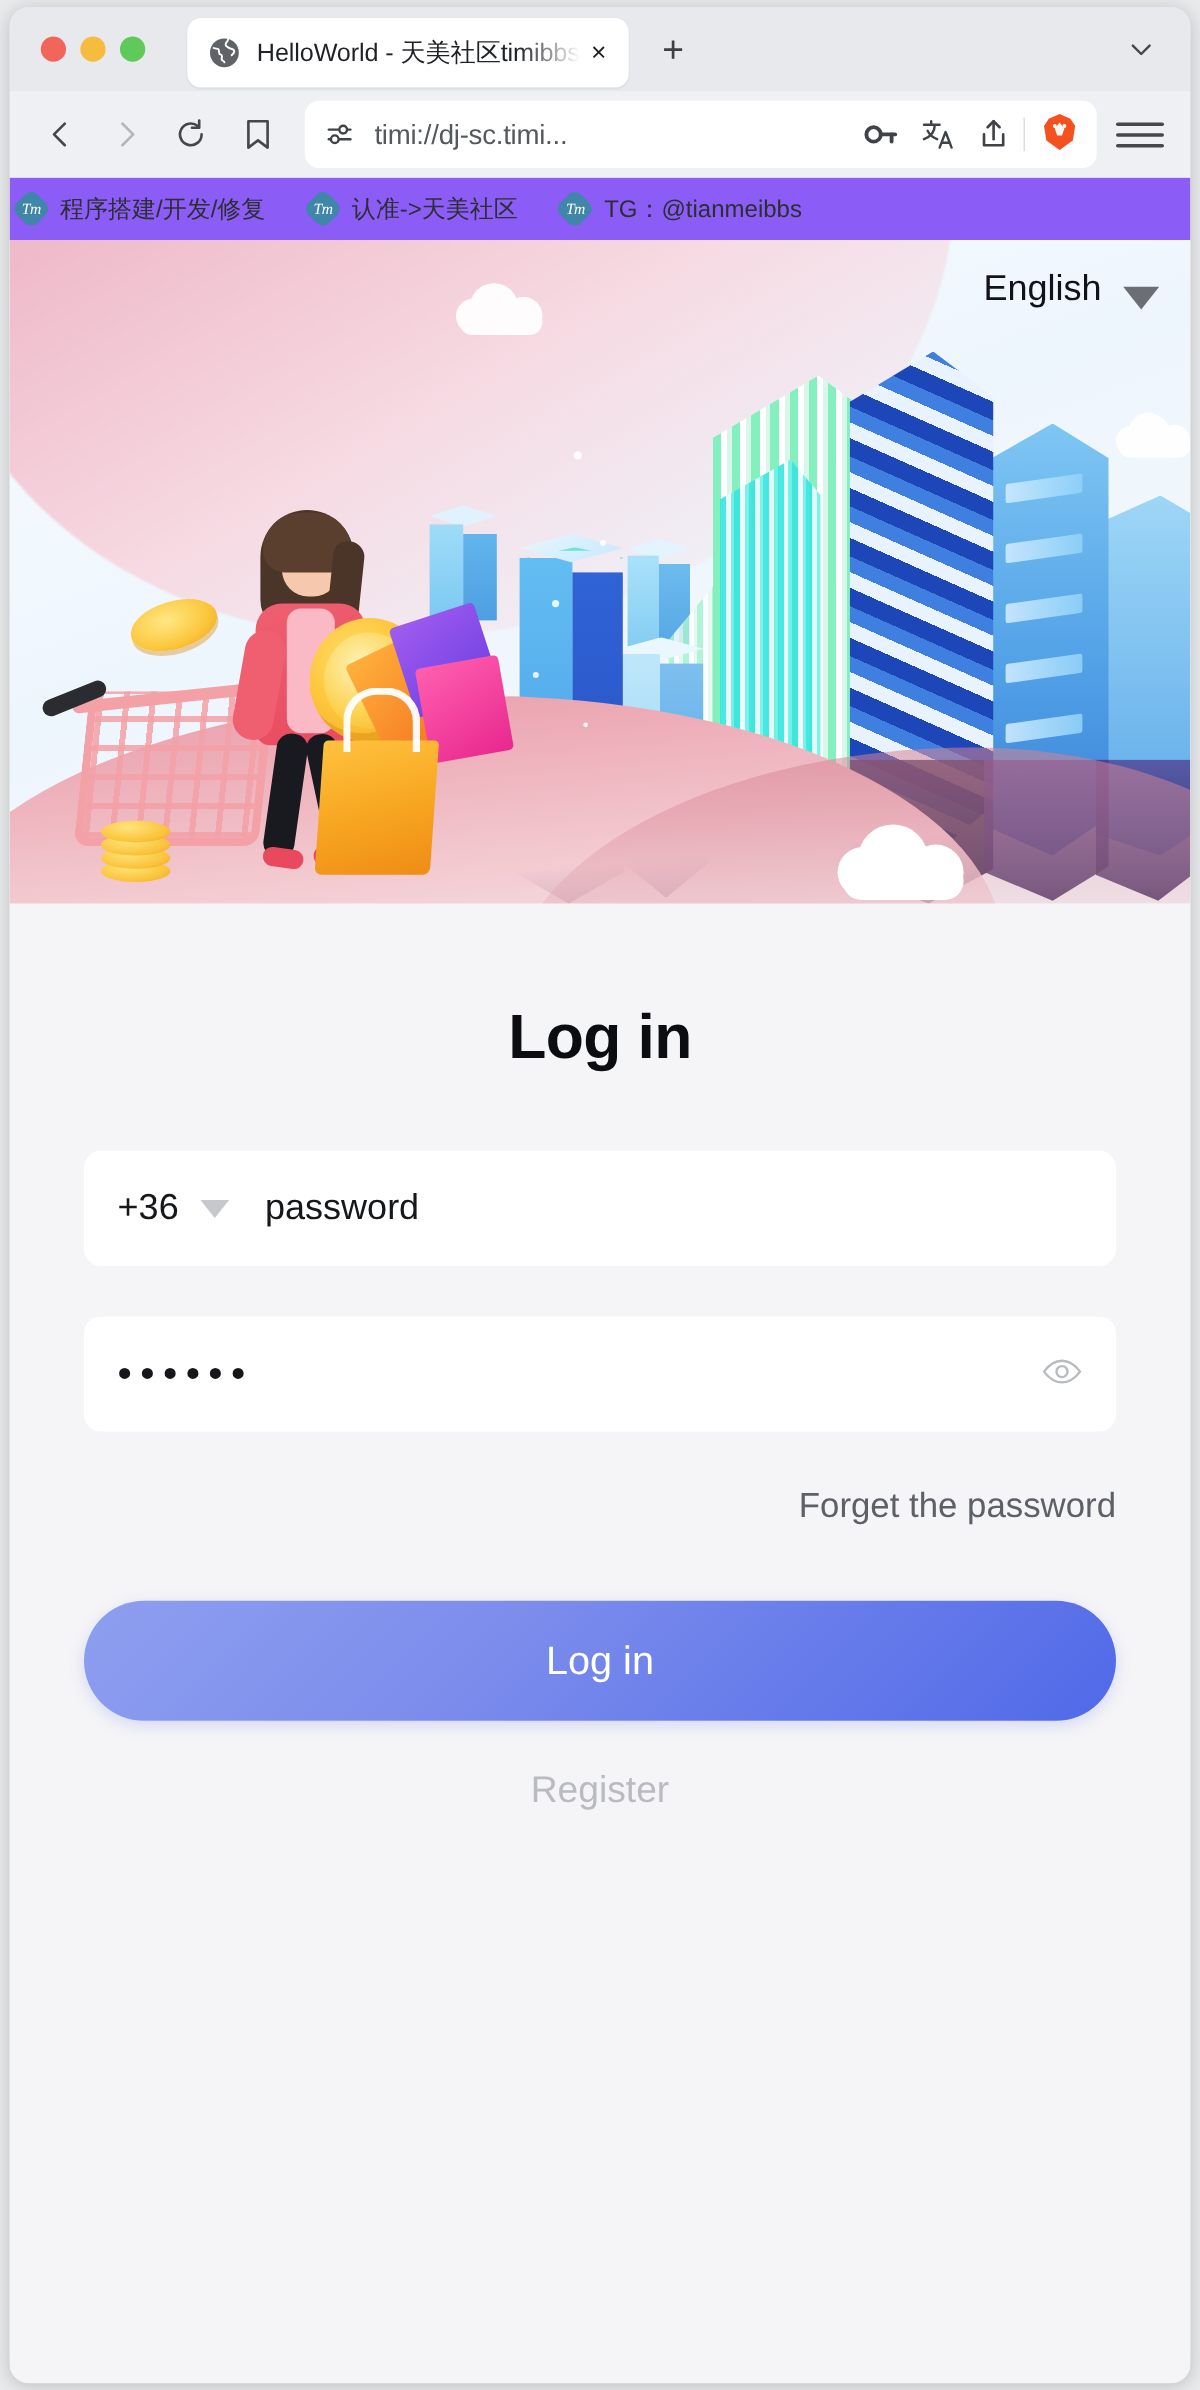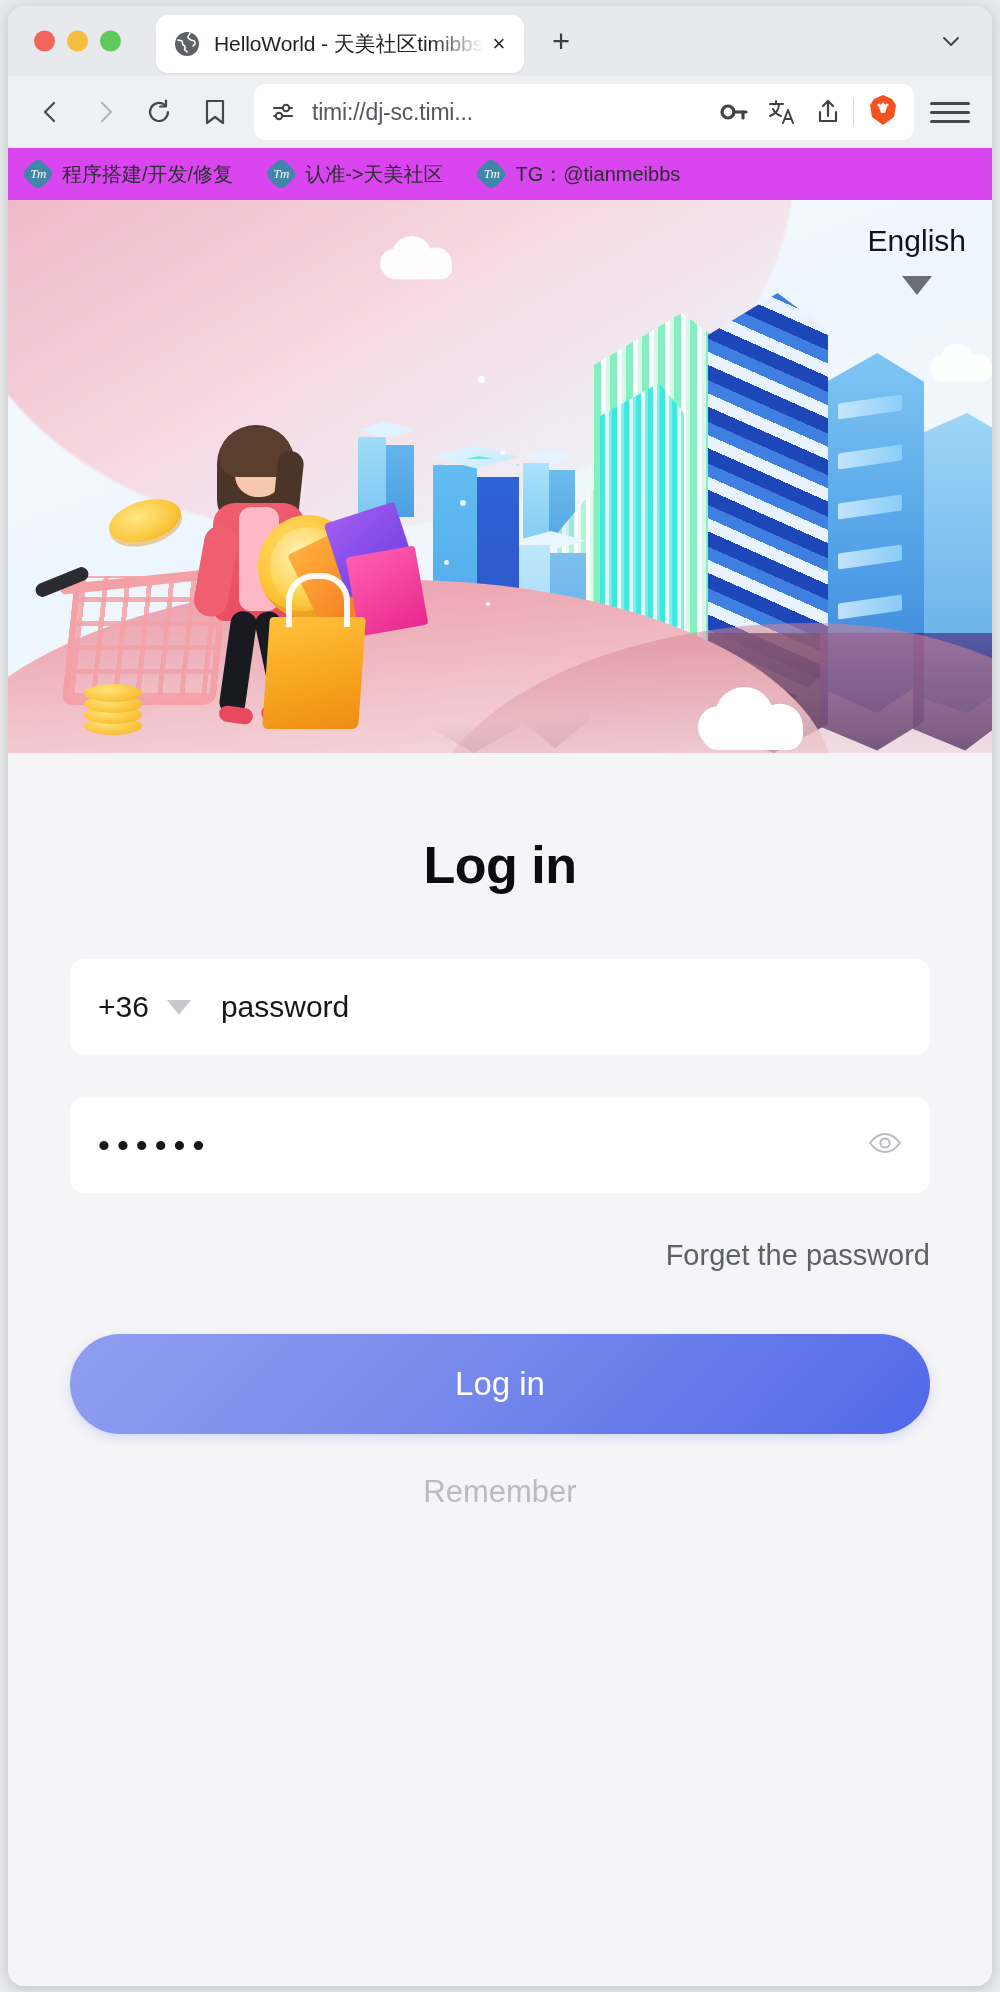--- a/index.html
+++ b/index.html
@@ -150,23 +150,23 @@
   .hamburger {
     width: 40px; height: 40px;
     flex: 0 0 auto;
     display: flex; flex-direction: column; justify-content: center; gap: 6px;
   }
   .hamburger i { display:block; height: 3px; background: #44474c; border-radius: 2px; }
 
   
   .bookmarks {
     height: 52px;
-    background: #d946ef;
+    background: #8b5cf6;
     display: flex; align-items: center;
-    padding: 0 16px;
+    padding: 0 4px;
     box-sizing: border-box;
     flex: 0 0 auto;
   }
   .bm {
     display: flex; align-items: center;
     margin-right: 34px;
     white-space: nowrap;
   }
   .bm-icon {
     width: 28px; height: 28px;
@@ -485,23 +485,22 @@
     border-radius: 28px 28px 0 0;
     opacity: .95;
   }
 
   .sparkle { position: absolute; background: #ffffff; border-radius: 50%; opacity: .85; }
 
   
   .lang {
     position: absolute;
     right: 26px; top: 24px;
-    display: flex; align-items: center; gap: 18px;
+    display: flex; align-items: flex-end; gap: 18px;
     z-index: 7;
-    flex-direction: column;
   }
   .lang-label { font-size: 30px; color: #111318; }
   .lang-arrow {
     width: 0; height: 0;
     border-left: 15px solid transparent;
     border-right: 15px solid transparent;
     border-top: 19px solid #6b6e74;
   }
 
   
@@ -856,18 +855,18 @@
             </svg>
           </span>
         </div>
 
         <div class="row">
           <span class="forgot">Forget the password</span>
         </div>
 
         <div class="loginbtn">Log in</div>
 
-        <div class="register">Remember</div>
+        <div class="register">Register</div>
       </div>
 
     </div>
   </div>
 </div>
 
 </body></html>

